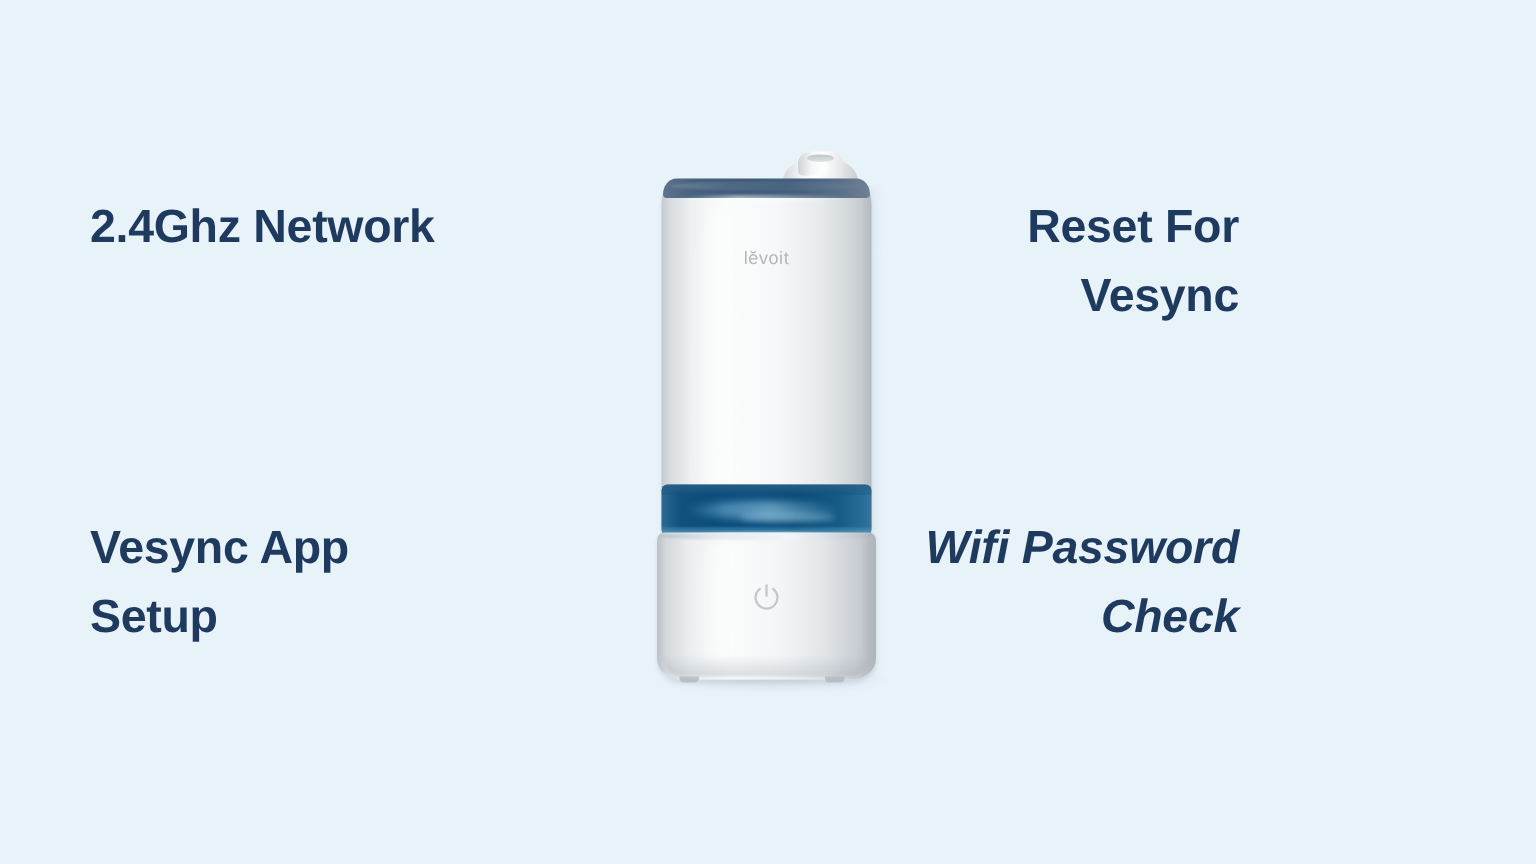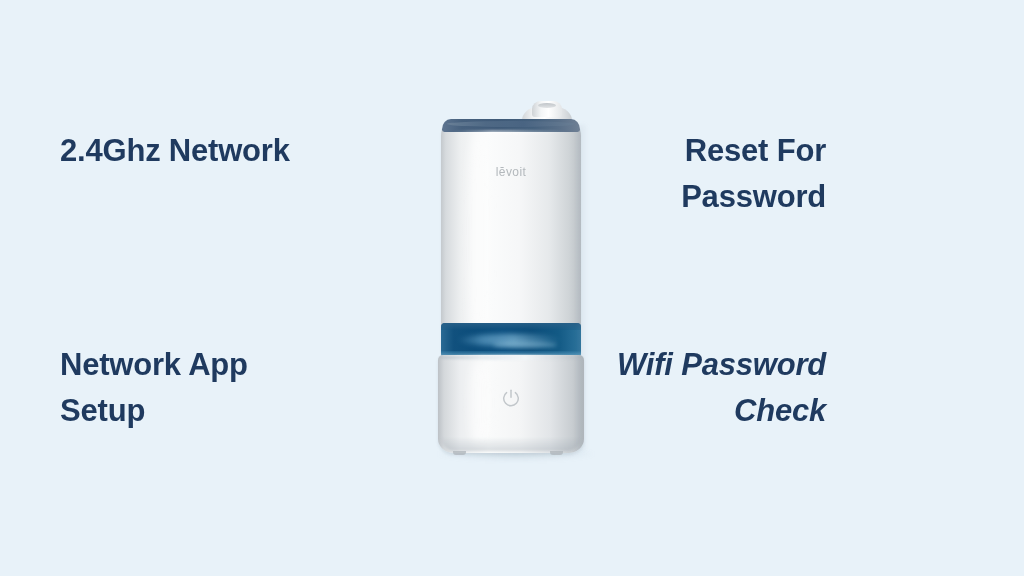--- a/index.html
+++ b/index.html
@@ -352,23 +352,23 @@
   }
 </style>
 </head>
 <body>
 
 <div id="slide">
 
   <div class="callout left" id="callout-network">2.4Ghz Network</div>
 
   <div class="callout right" id="callout-reset">Reset For
-Password</div>
-
-  <div class="callout left" id="callout-vesync">Network App
+Vesync</div>
+
+  <div class="callout left" id="callout-vesync">Vesync App
 Setup</div>
 
   <div class="callout right" id="callout-wifi">Wifi Password
 Check</div>
 
   <div id="product">
 
     <div class="ground-shadow"></div>
 
     <div class="nozzle"></div>

